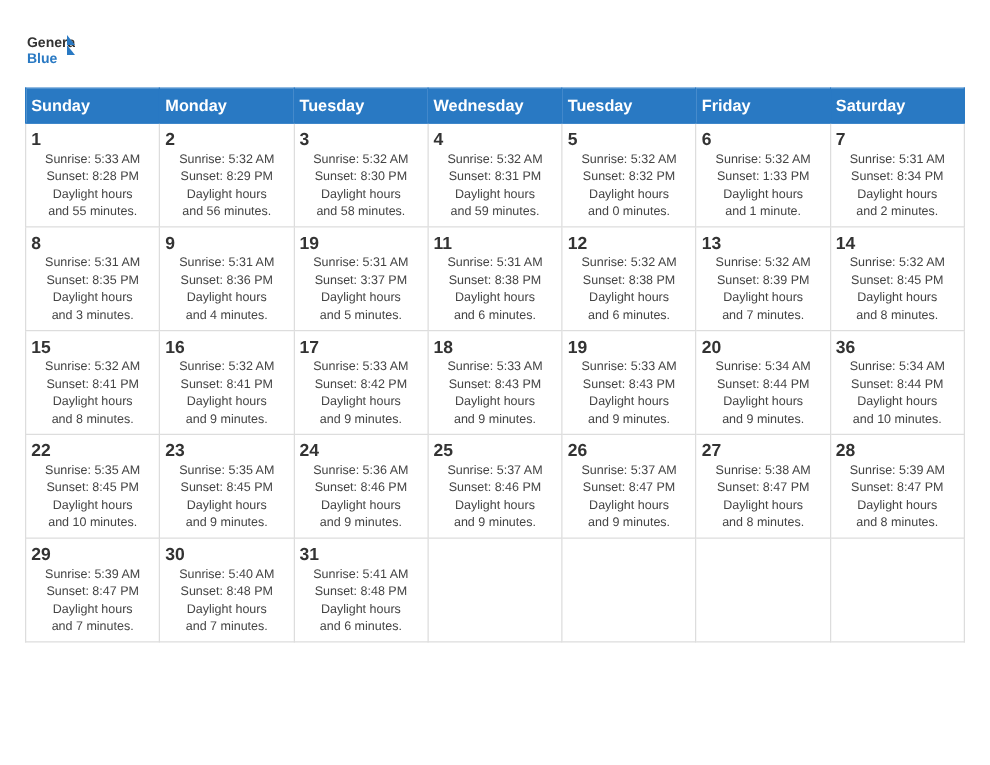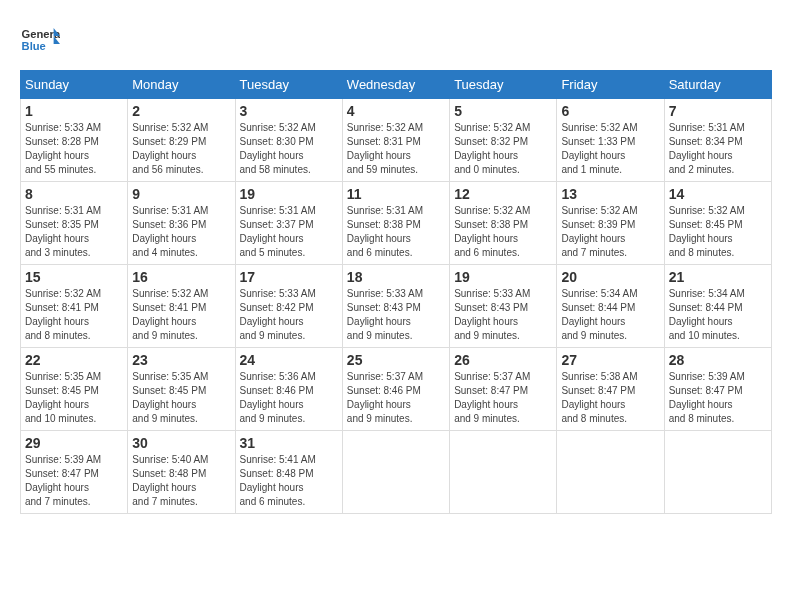--- a/index.html
+++ b/index.html
@@ -42,21 +42,21 @@
     }
     table {
       width: 100%;
       border-collapse: collapse;
       table-layout: fixed;
     }
     th {
       background-color: #2979c3;
       color: #fff;
       font-size: 13px;
-      font-weight: normal;
+      font-weight: bold;
       padding: 6px 4px;
       text-align: left;
       border: 1px solid #2979c3;
     }
     td {
       vertical-align: top;
       font-size: 10.5px;
       color: #333;
       padding: 4px 4px;
       border: 1px solid #ddd;
@@ -69,20 +69,21 @@
     .day-num {
       font-size: 14px;
       font-weight: bold;
       display: block;
       margin-bottom: 2px;
     }
     .day-info {
       line-height: 1.4;
       font-size: 10px;
       color: #444;
+      text-align: center;
     }
     tr:nth-child(even) td:not(.empty) {
       background: #fff;
     }
     .week-row td {
       background: #fff;
     }
     .week-row.alt td {
       background: #f9f9f9;
     }
@@ -297,21 +298,21 @@
         <td>
         <span class="day-num">20</span>
         <div class="day-info">
         <span>Sunrise: 5:34 AM</span><br>
         <span>Sunset: 8:44 PM</span><br>
         <span>Daylight hours</span><br>
         <span>and 9 minutes.</span>
       </div>
       </td>
         <td>
-        <span class="day-num">21</span>
+        <span class="day-num">36</span>
         <div class="day-info">
         <span>Sunrise: 5:34 AM</span><br>
         <span>Sunset: 8:44 PM</span><br>
         <span>Daylight hours</span><br>
         <span>and 10 minutes.</span>
       </div>
       </td>
       </tr>
       <tr class="week-row alt">
         <td>

